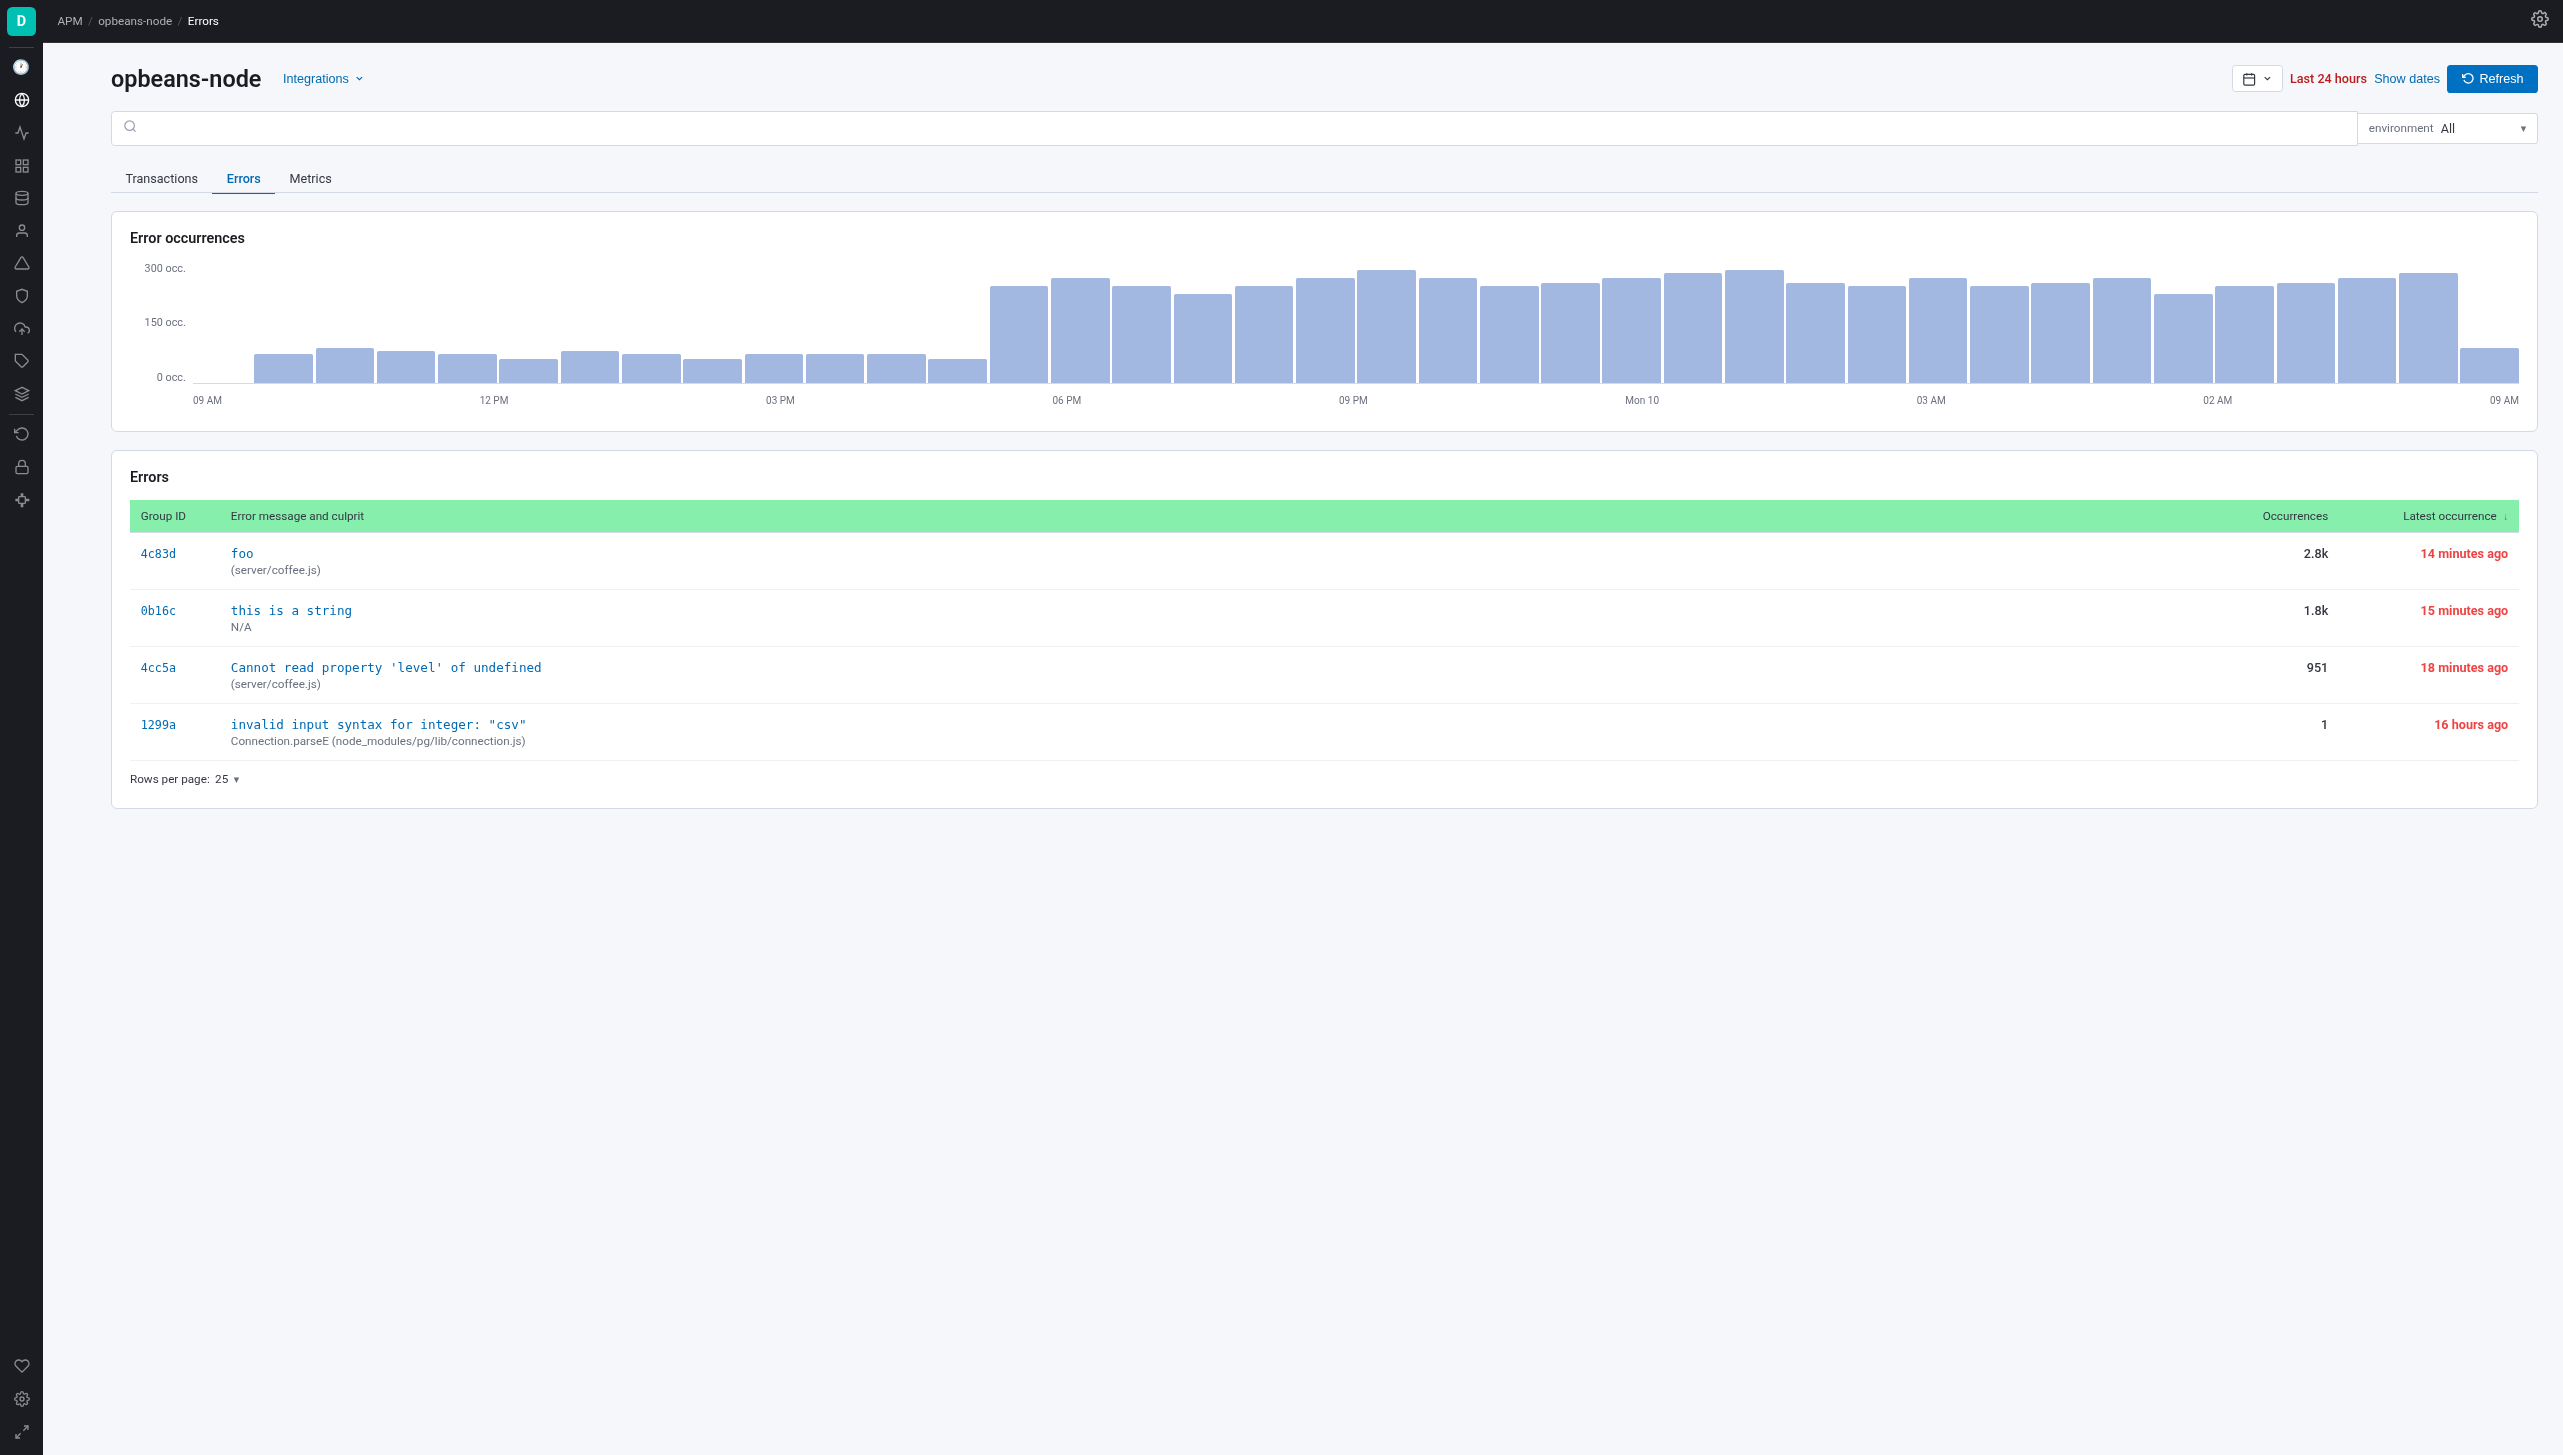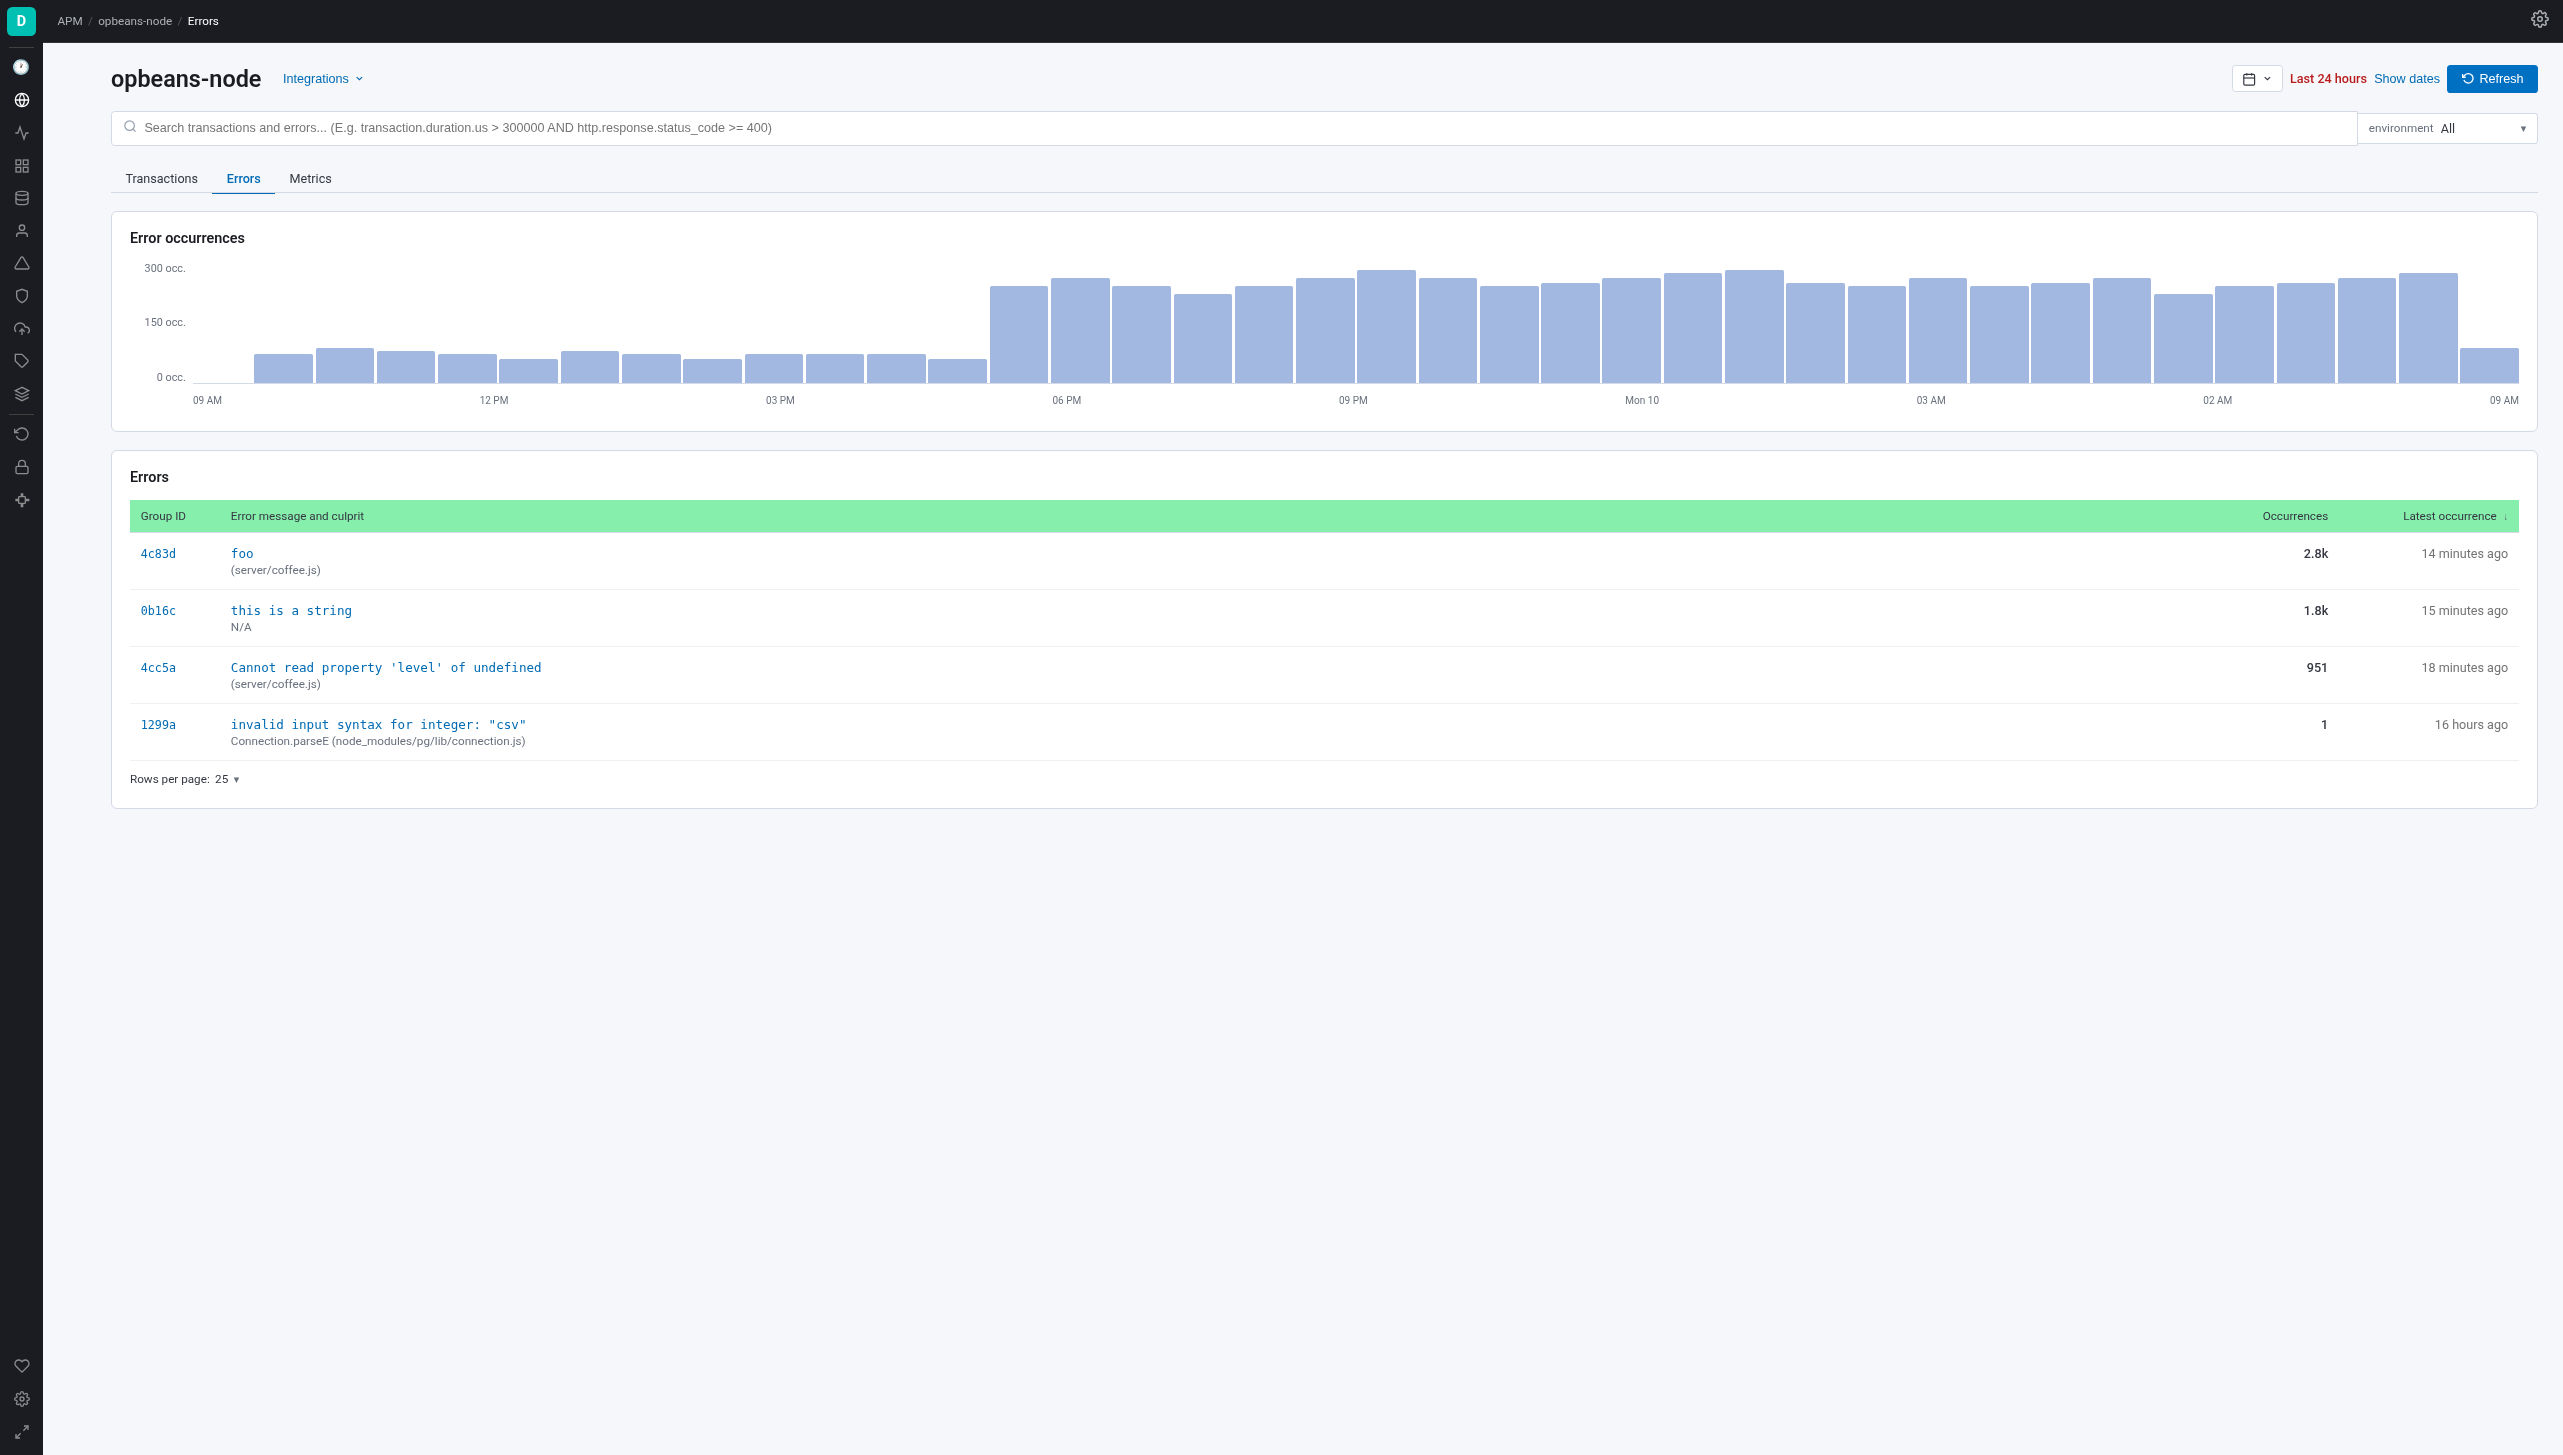--- a/index.html
+++ b/index.html
@@ -153,21 +153,21 @@
       color: #343741; border-bottom: 1.8px solid #d3dae6; background: #86efac;
     }
     .errors-table th.right { text-align: right; }
     .errors-table td {
       padding: 12.6px 10.8px; border-bottom: 0.9px solid #f0f0f0; vertical-align: top;
     }
     .group-id-link { color: #006bb4; text-decoration: none; font-size: 11.7px; font-family: monospace; }
     .error-message { color: #006bb4; font-size: 12.6px; font-family: monospace; font-weight: 500; margin-bottom: 1.8px; }
     .error-culprit { color: #69707d; font-size: 11.7px; }
     .occurrences-cell { text-align: right; font-size: 12.6px; font-weight: 500; }
-    .latest-cell { text-align: right; color: #737373; font-size: 12.6px; }
+    .latest-cell { text-align: right; color: #ef4444; font-size: 12.6px; font-weight: bold; }
 
     .sort-icon { margin-left: 3.6px; color: #69707d; font-size: 10px; }
 
     .pagination-row {
       display: flex; align-items: center; padding: 10.8px 0 3.6px;
       font-size: 11.7px; color: #343741;
     }
     .rows-per-page { display: flex; align-items: center; gap: 5.4px; cursor: pointer; }
     .rows-chevron { color: #69707d; font-size: 10.8px; }
   </style>
@@ -338,21 +338,20 @@
   </div>
 
   <div class="search-row">
     <div class="search-container">
       <span class="search-icon">
         <svg width="14.4" height="14.4" viewBox="0 0 24 24" fill="none" stroke="#98a2b3" stroke-width="2">
             <circle cx="11" cy="11" r="8"></circle>
             <line x1="21" y1="21" x2="16.65" y2="16.65"></line>
           </svg>
       </span>
-      <input type="text" class="search-input" placeholder="Search transactions and errors... (E.g. transaction.duration.us &gt; 300000 AND http.response.status_code &gt;= 400)" style="">
     </div>
     <div class="env-select">
       <span class="env-label">environment</span>
       <span class="env-value">All</span>
       <span class="env-chevron">▾</span>
     </div>
   </div>
 
   <div class="tabs">
     <a class="tab">Transactions</a>

